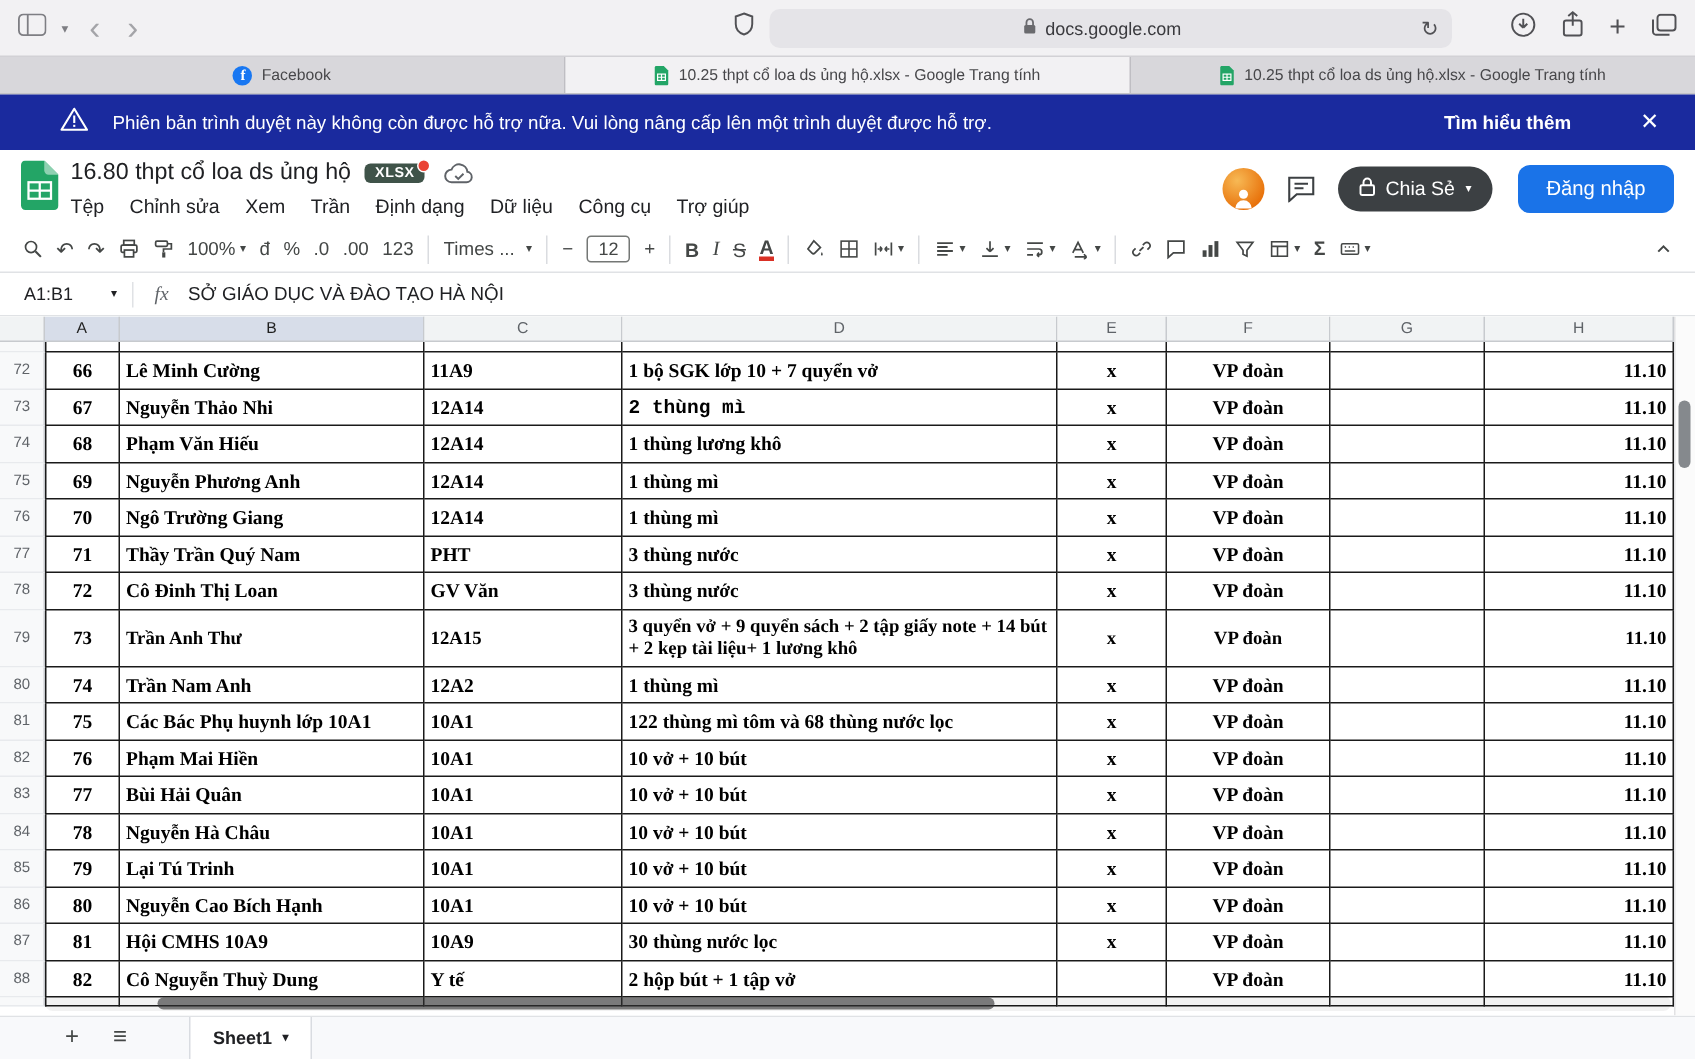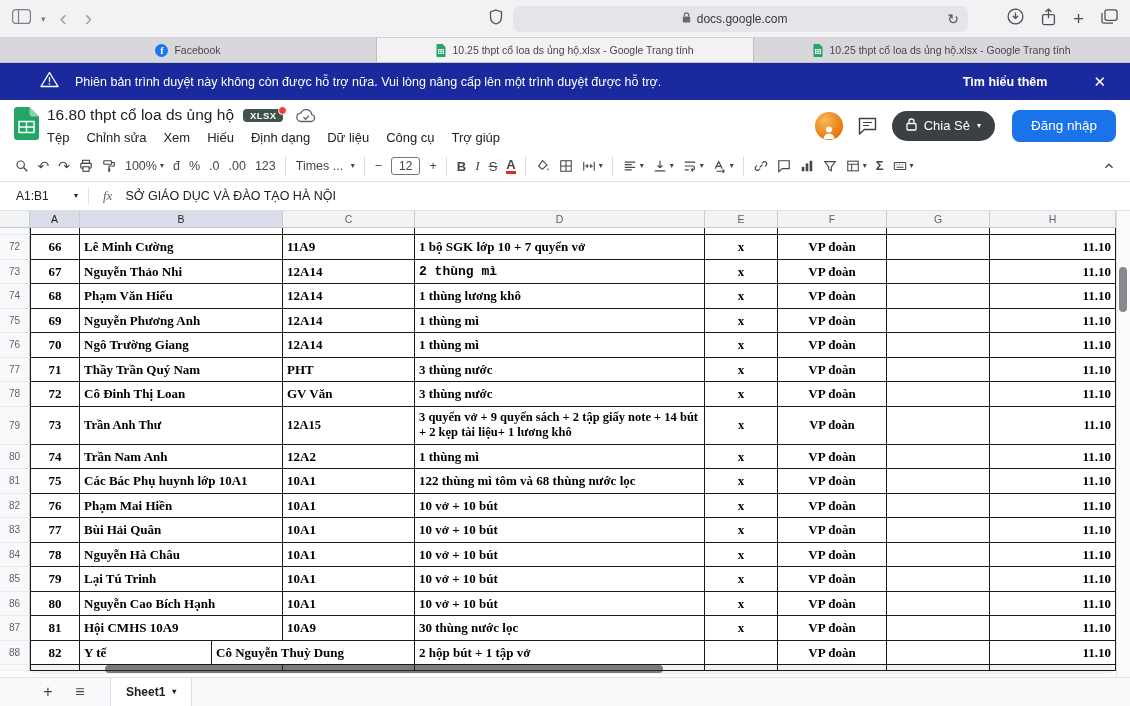--- a/index.html
+++ b/index.html
@@ -89,21 +89,21 @@
 .a-c{justify-content:center}
 .a-r{justify-content:flex-end}
 .vscroll{position:absolute;top:0;right:0;width:14px;height:100%;background:#fbfbfb;border-left:1px solid #e2e2e4}
 .vthumb{position:absolute;top:56px;right:3px;width:8px;height:45px;border-radius:4px;background:#85898d}
 .hscroll{position:absolute;left:30px;right:16px;top:453px;height:10px;border-radius:5px;background:rgba(0,0,0,0.05)}
 .hthumb{position:absolute;left:75px;top:1px;width:558px;height:8px;border-radius:4px;background:rgba(48,48,50,0.62)}
 
 
 .sheet-bar{height:29px;background:#f8f9fb;border-top:1px solid #e0e2e5;display:flex;align-items:center;padding-left:36px}
 .sb-btn{font-size:16px;color:#444746;width:24px;text-align:center;margin-right:8px}
-.sheet-tab{height:100%;display:flex;align-items:center;gap:7px;padding:0 15px;background:#fff;border-left:1px solid #d9dce1;border-right:1px solid #d9dce1;font-size:12px;font-weight:700;color:#202124;margin-left:10px}
+.sheet-tab{height:100%;display:flex;align-items:center;gap:7px;padding:0 15px;background:#fff;border-left:1px solid #d9dce1;border-right:1px solid #d9dce1;font-size:12px;font-weight:700;color:#202124;margin-left:26px}
 </style>
 </head>
 <body>
 
 <div class="screen">
 
   <div class="chrome">
     <div class="chrome-left">
       <span><svg width="19" height="15" viewBox="0 0 19 15">
             <rect x="0.6" y="0.6" width="17.8" height="13.8" rx="3" fill="none" stroke="#7e7e83" stroke-width="1.2"></rect>
@@ -200,21 +200,21 @@
             <svg width="20" height="15" viewBox="0 0 20 15">
               <path d="M5 13.5h10a3.5 3.5 0 0 0 .6-6.95A5.5 5.5 0 0 0 5 5.07 4.2 4.2 0 0 0 5 13.5z" fill="none" stroke="#5f6368" stroke-width="1.3"></path>
               <path d="M7.5 9.3l2 2 3.5-3.5" fill="none" stroke="#5f6368" stroke-width="1.3"></path>
             </svg>
           </span>
       </div>
       <div class="menu-row">
           <span class="menu-item">Tệp</span>
           <span class="menu-item">Chỉnh sửa</span>
           <span class="menu-item">Xem</span>
-          <span class="menu-item">Hiếu</span>
+          <span class="menu-item">Trần</span>
           <span class="menu-item">Định dạng</span>
           <span class="menu-item">Dữ liệu</span>
           <span class="menu-item">Công cụ</span>
           <span class="menu-item">Trợ giúp</span>
         </div>
     </div>
     <div class="header-right">
       <span class="avatar">
           <svg width="16" height="16" viewBox="0 0 16 16">
             <circle cx="8" cy="5.5" r="3" fill="#fff"></circle>
@@ -614,22 +614,22 @@
           <div class="g-cell a-l" style="width: 132px;">10A9</div>
           <div class="g-cell a-l" style="width: 290px;">30 thùng nước lọc</div>
           <div class="g-cell a-c" style="width: 73px;">x</div>
           <div class="g-cell a-c" style="width: 109px;">VP đoàn</div>
           <div class="g-cell a-l" style="width: 103px;"></div>
           <div class="g-cell a-r" style="width: 126px;">11.10</div>
         </div>
         <div class="g-row">
           <div class="row-h">88</div>
           <div class="g-cell a-c" style="width: 50px;">82</div>
+          <div class="g-cell a-l" style="width: 203px;">Cô Nguyễn Thuỳ Dung</div>
           <div class="g-cell a-l" style="width: 132px;">Y tế</div>
-          <div class="g-cell a-l" style="width: 203px;">Cô Nguyễn Thuỳ Dung</div>
           <div class="g-cell a-l" style="width: 290px;">2 hộp bút + 1 tập vở</div>
           <div class="g-cell a-c" style="width: 73px;"></div>
           <div class="g-cell a-c" style="width: 109px;">VP đoàn</div>
           <div class="g-cell a-l" style="width: 103px;"></div>
           <div class="g-cell a-r" style="width: 126px;">11.10</div>
         </div>
         <div class="g-row partial-bottom">
           <div class="row-h"></div>
           <div class="g-cell a-c" style="width: 50px;"></div>
           <div class="g-cell a-l" style="width: 203px;"></div>

